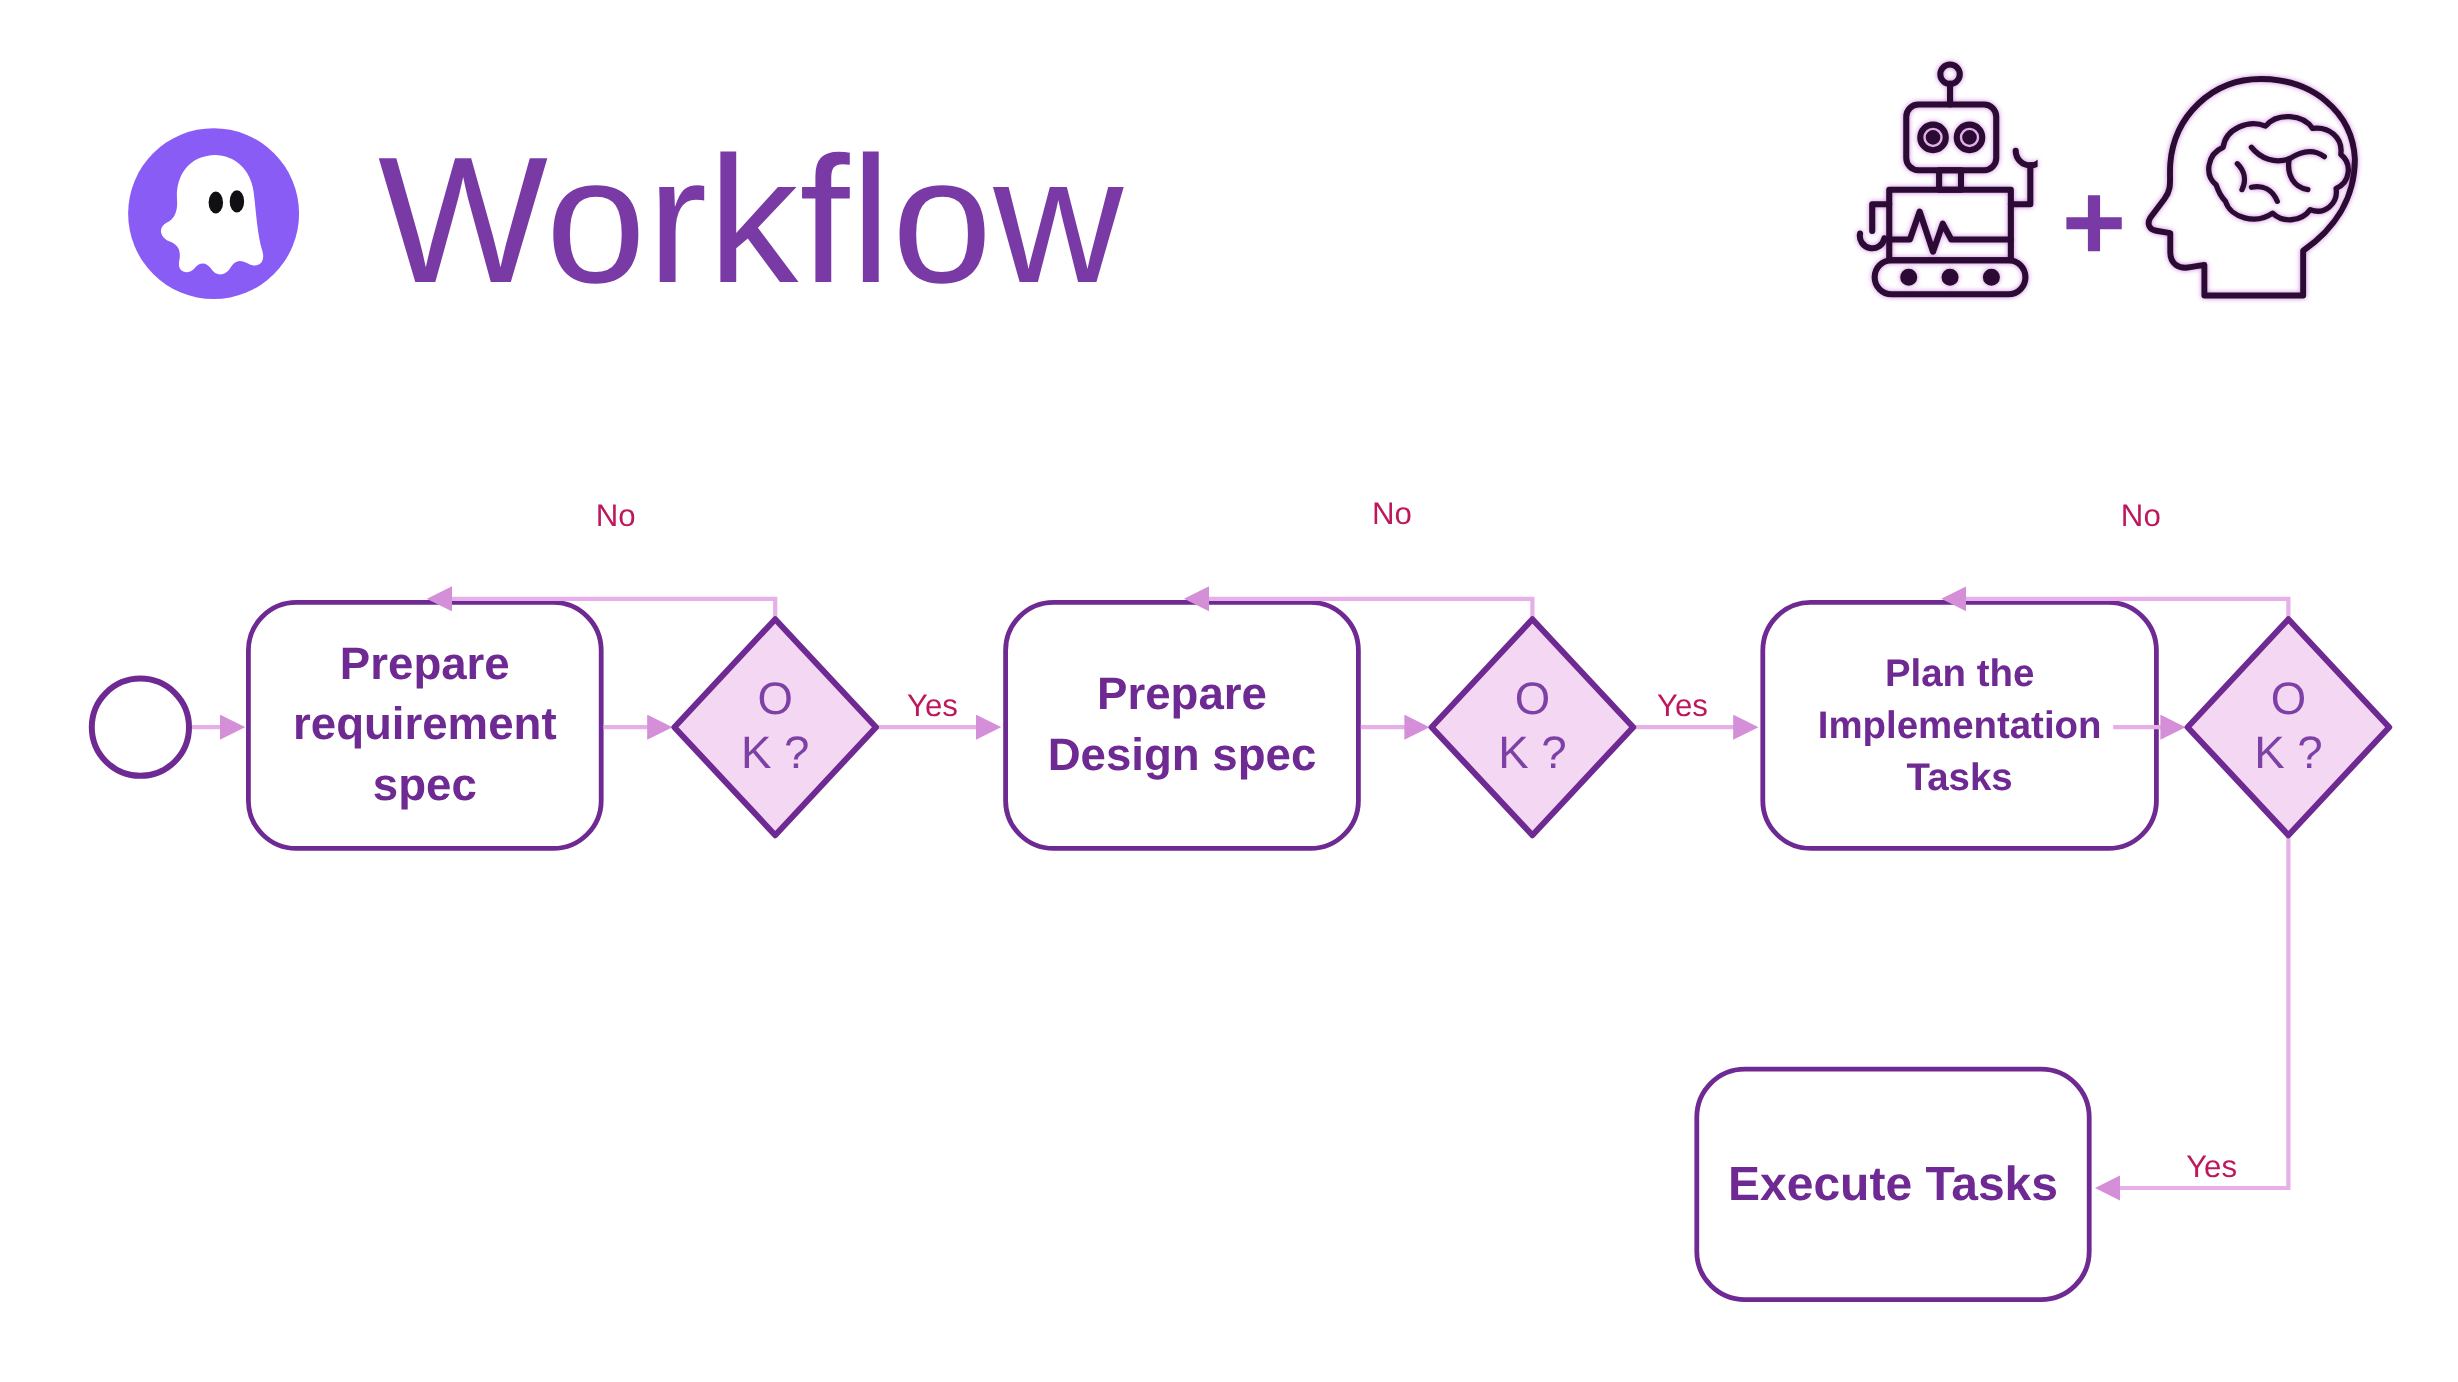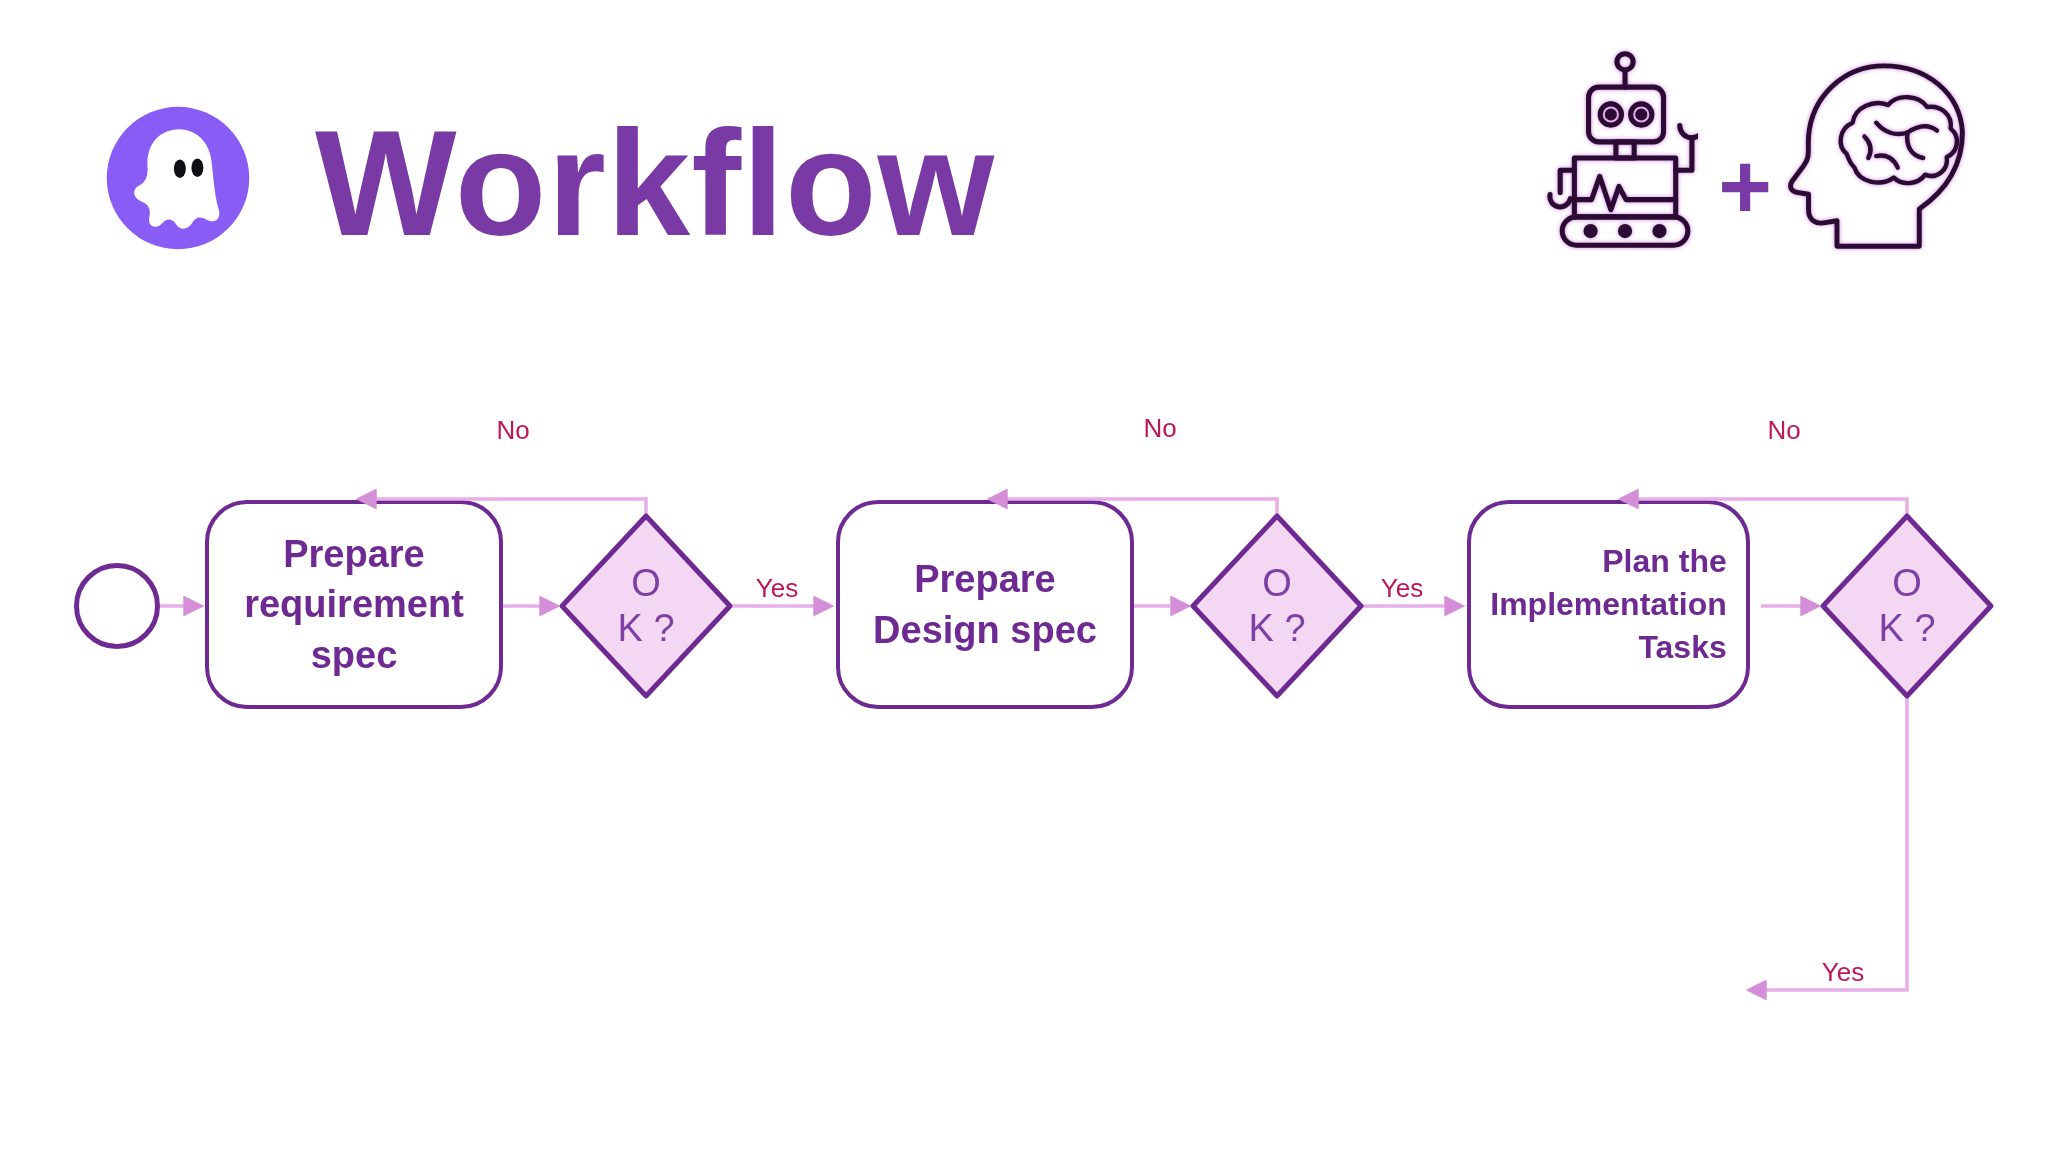--- a/index.html
+++ b/index.html
@@ -4,21 +4,21 @@
 <style>
   html,body{margin:0;padding:0;background:#ffffff;}
   #stage{
     position:relative;width:2048px;height:1152px;background:#ffffff;overflow:hidden;
     font-family:"Liberation Sans",sans-serif;
   }
   
   .logo{position:absolute;left:104px;top:104px;width:148px;height:148px;}
   .title{
     position:absolute;left:315px;top:108px;font-size:150px;line-height:1.0;
-    font-weight:700;color:#7a3aa6;letter-spacing:1px;white-space:nowrap;
+    font-weight:400;color:#7a3aa6;letter-spacing:1px;white-space:nowrap;
   }
   .hicon{position:absolute;filter:drop-shadow(0 0 2px rgba(196,109,214,.85));}
   .plus{
     position:absolute;left:1745px;top:186px;transform:translate(-50%,-50%);
     font-size:92px;font-weight:700;color:#7a3aa6;line-height:1;
   }
   
   .box{
     position:absolute;box-sizing:border-box;border:4px solid #6e2a92;border-radius:42px;
     background:#ffffff;display:flex;align-items:center;justify-content:center;
@@ -100,26 +100,29 @@
     <span>Prepare
 requirement
 spec</span>
   </div>
 
   <div class="box" style="left:836px;top:500px;width:298px;height:209px;font-size:38px;line-height:1.32;">
     <span>Prepare
 Design spec</span>
   </div>
 
-  <div class="box" style="left:1467px;top:500px;width:283px;height:209px;font-size:32px;line-height:1.35;text-align:right;">
+  <div class="box" style="left:1467px;top:500px;width:332px;height:209px;font-size:32px;line-height:1.35;">
     <span>Plan the
 Implementation
 Tasks</span>
   </div>
 
+  <div class="box" style="left:1412px;top:889px;width:331px;height:196px;font-size:40px;">
+    <span>Execute Tasks</span>
+  </div>
 
   <svg class="layer" width="2048" height="1152" viewBox="0 0 2048 1152">
     <defs>
       <marker id="arr" viewBox="0 0 10 10" refX="7" refY="5" markerWidth="6" markerHeight="6" orient="auto-start-reverse">
         <path d="M0,0 L10,5 L0,10 Z" fill="#d58ed8"></path>
       </marker>
     </defs>
 
     <g fill="none" stroke="#e6afe8" stroke-width="3.5">
       <path d="M160,606 H198" marker-end="url(#arr)"></path>

